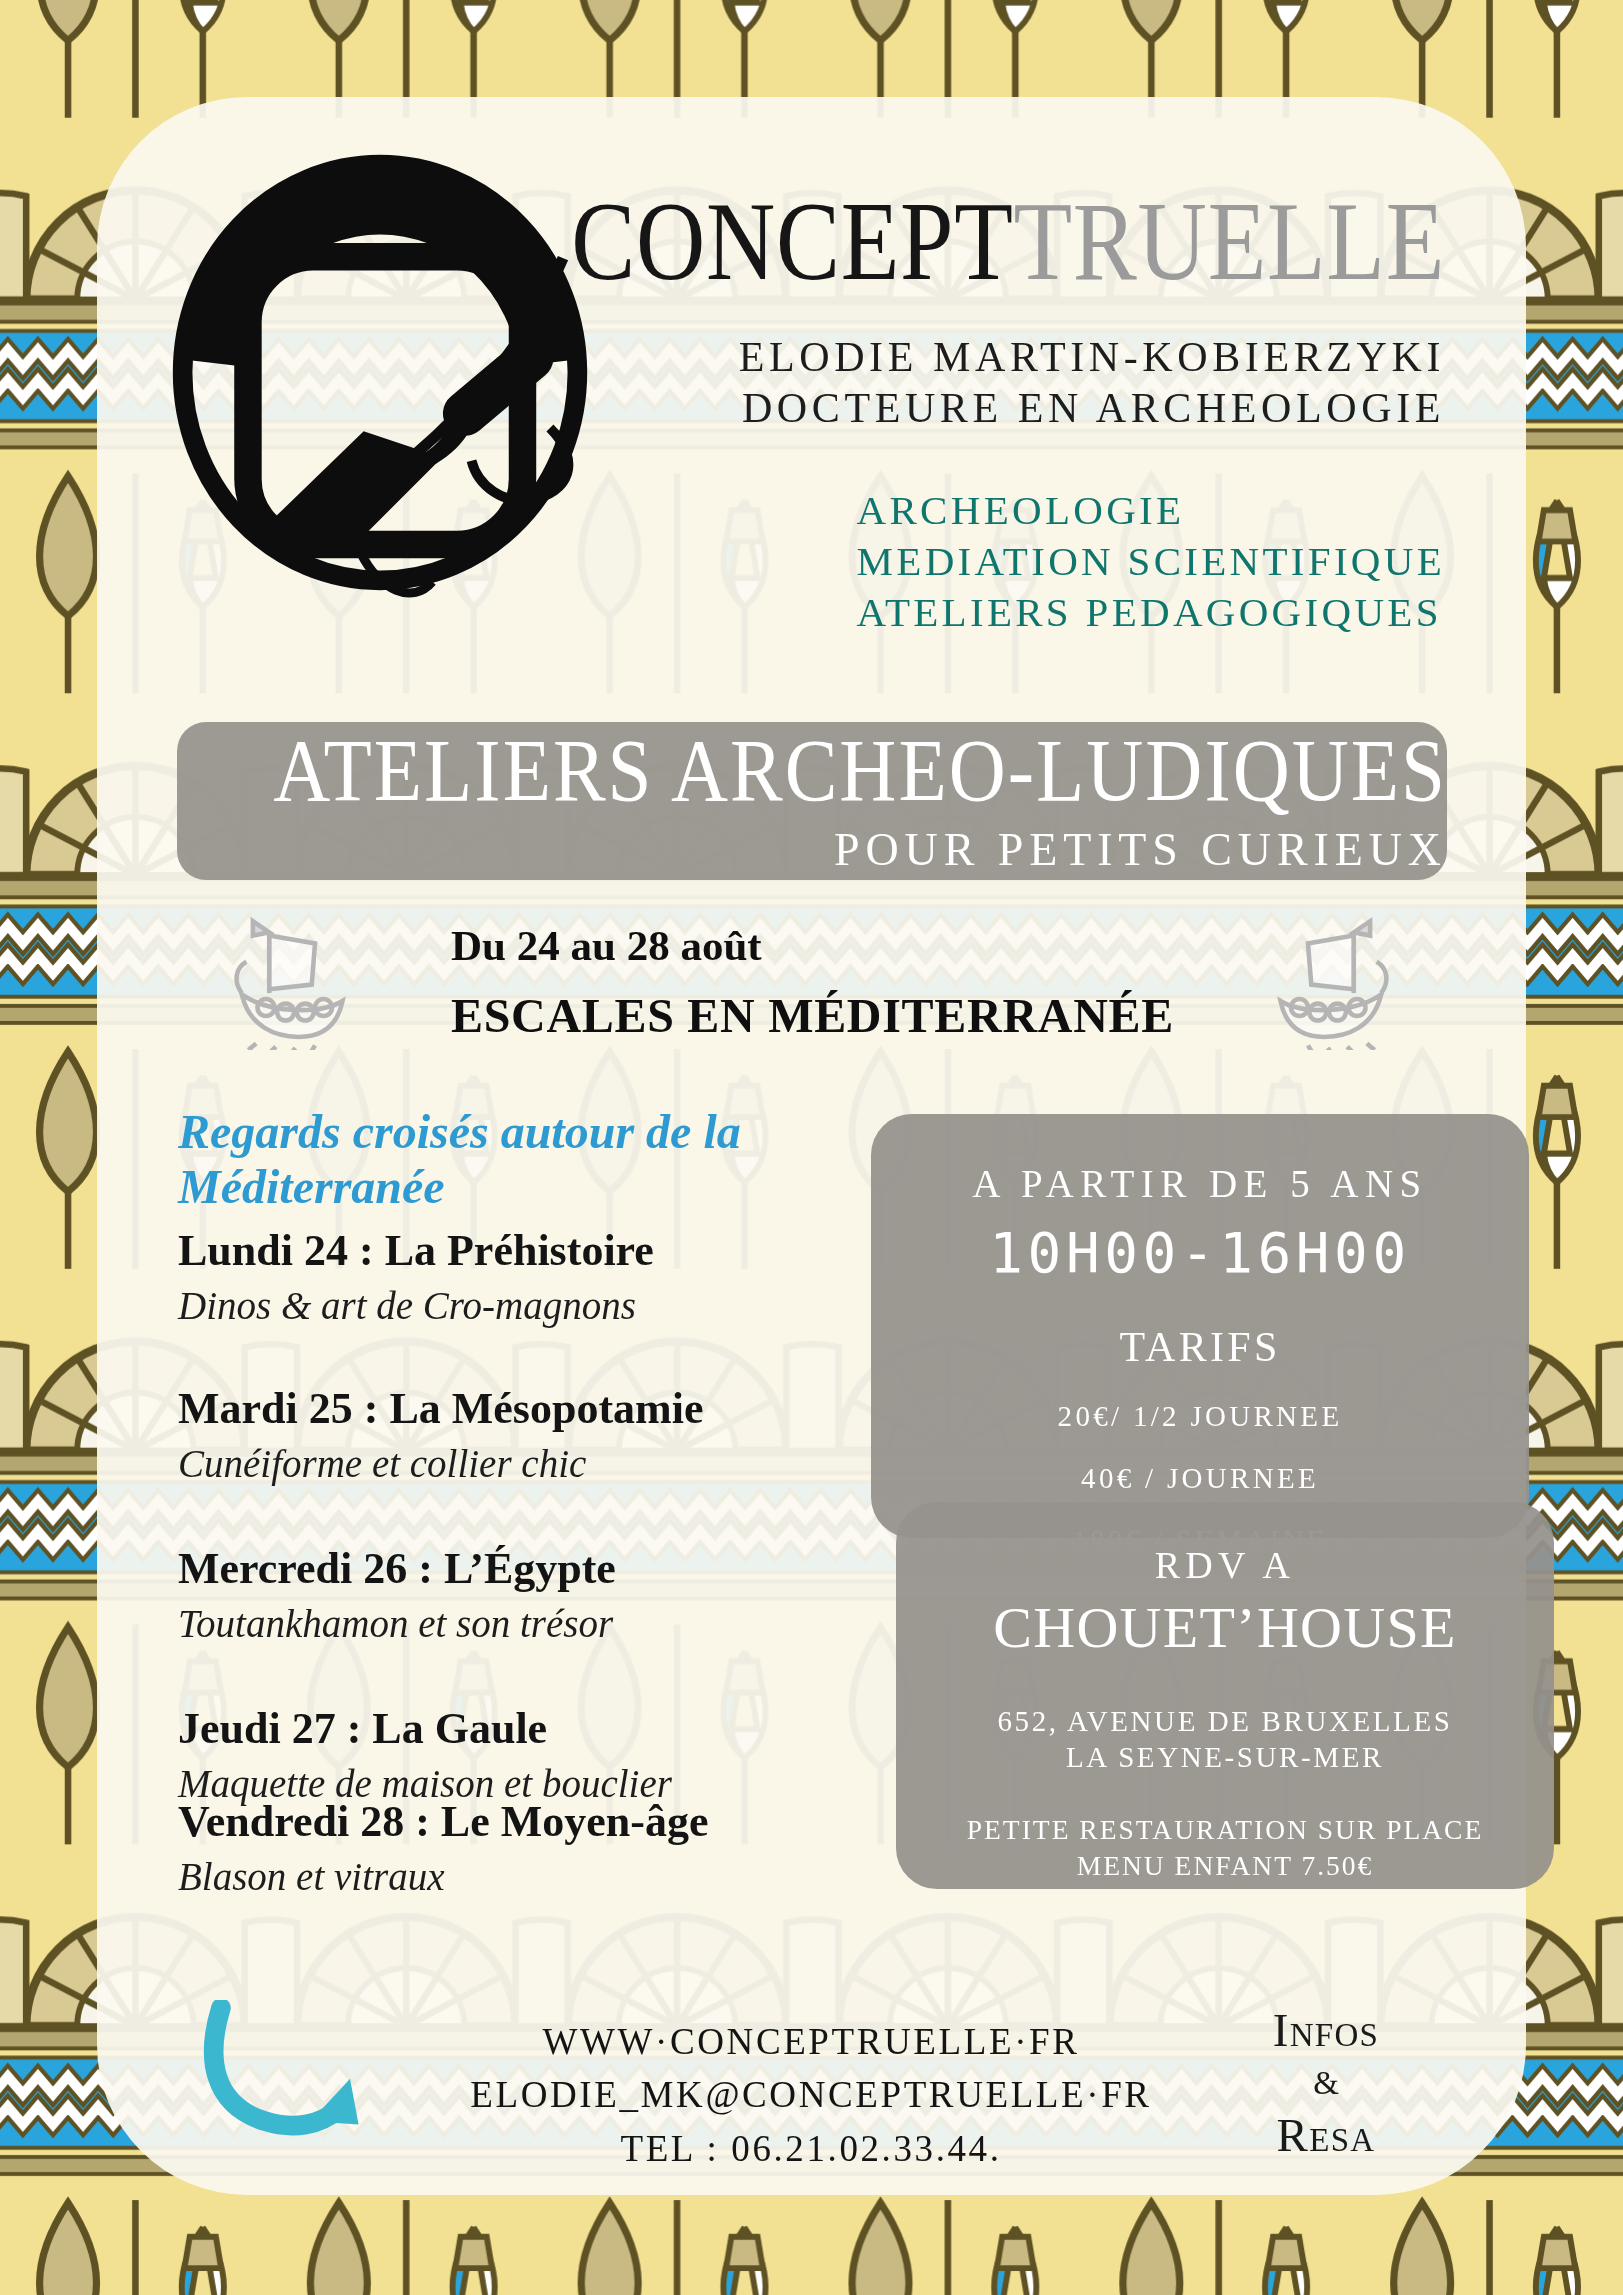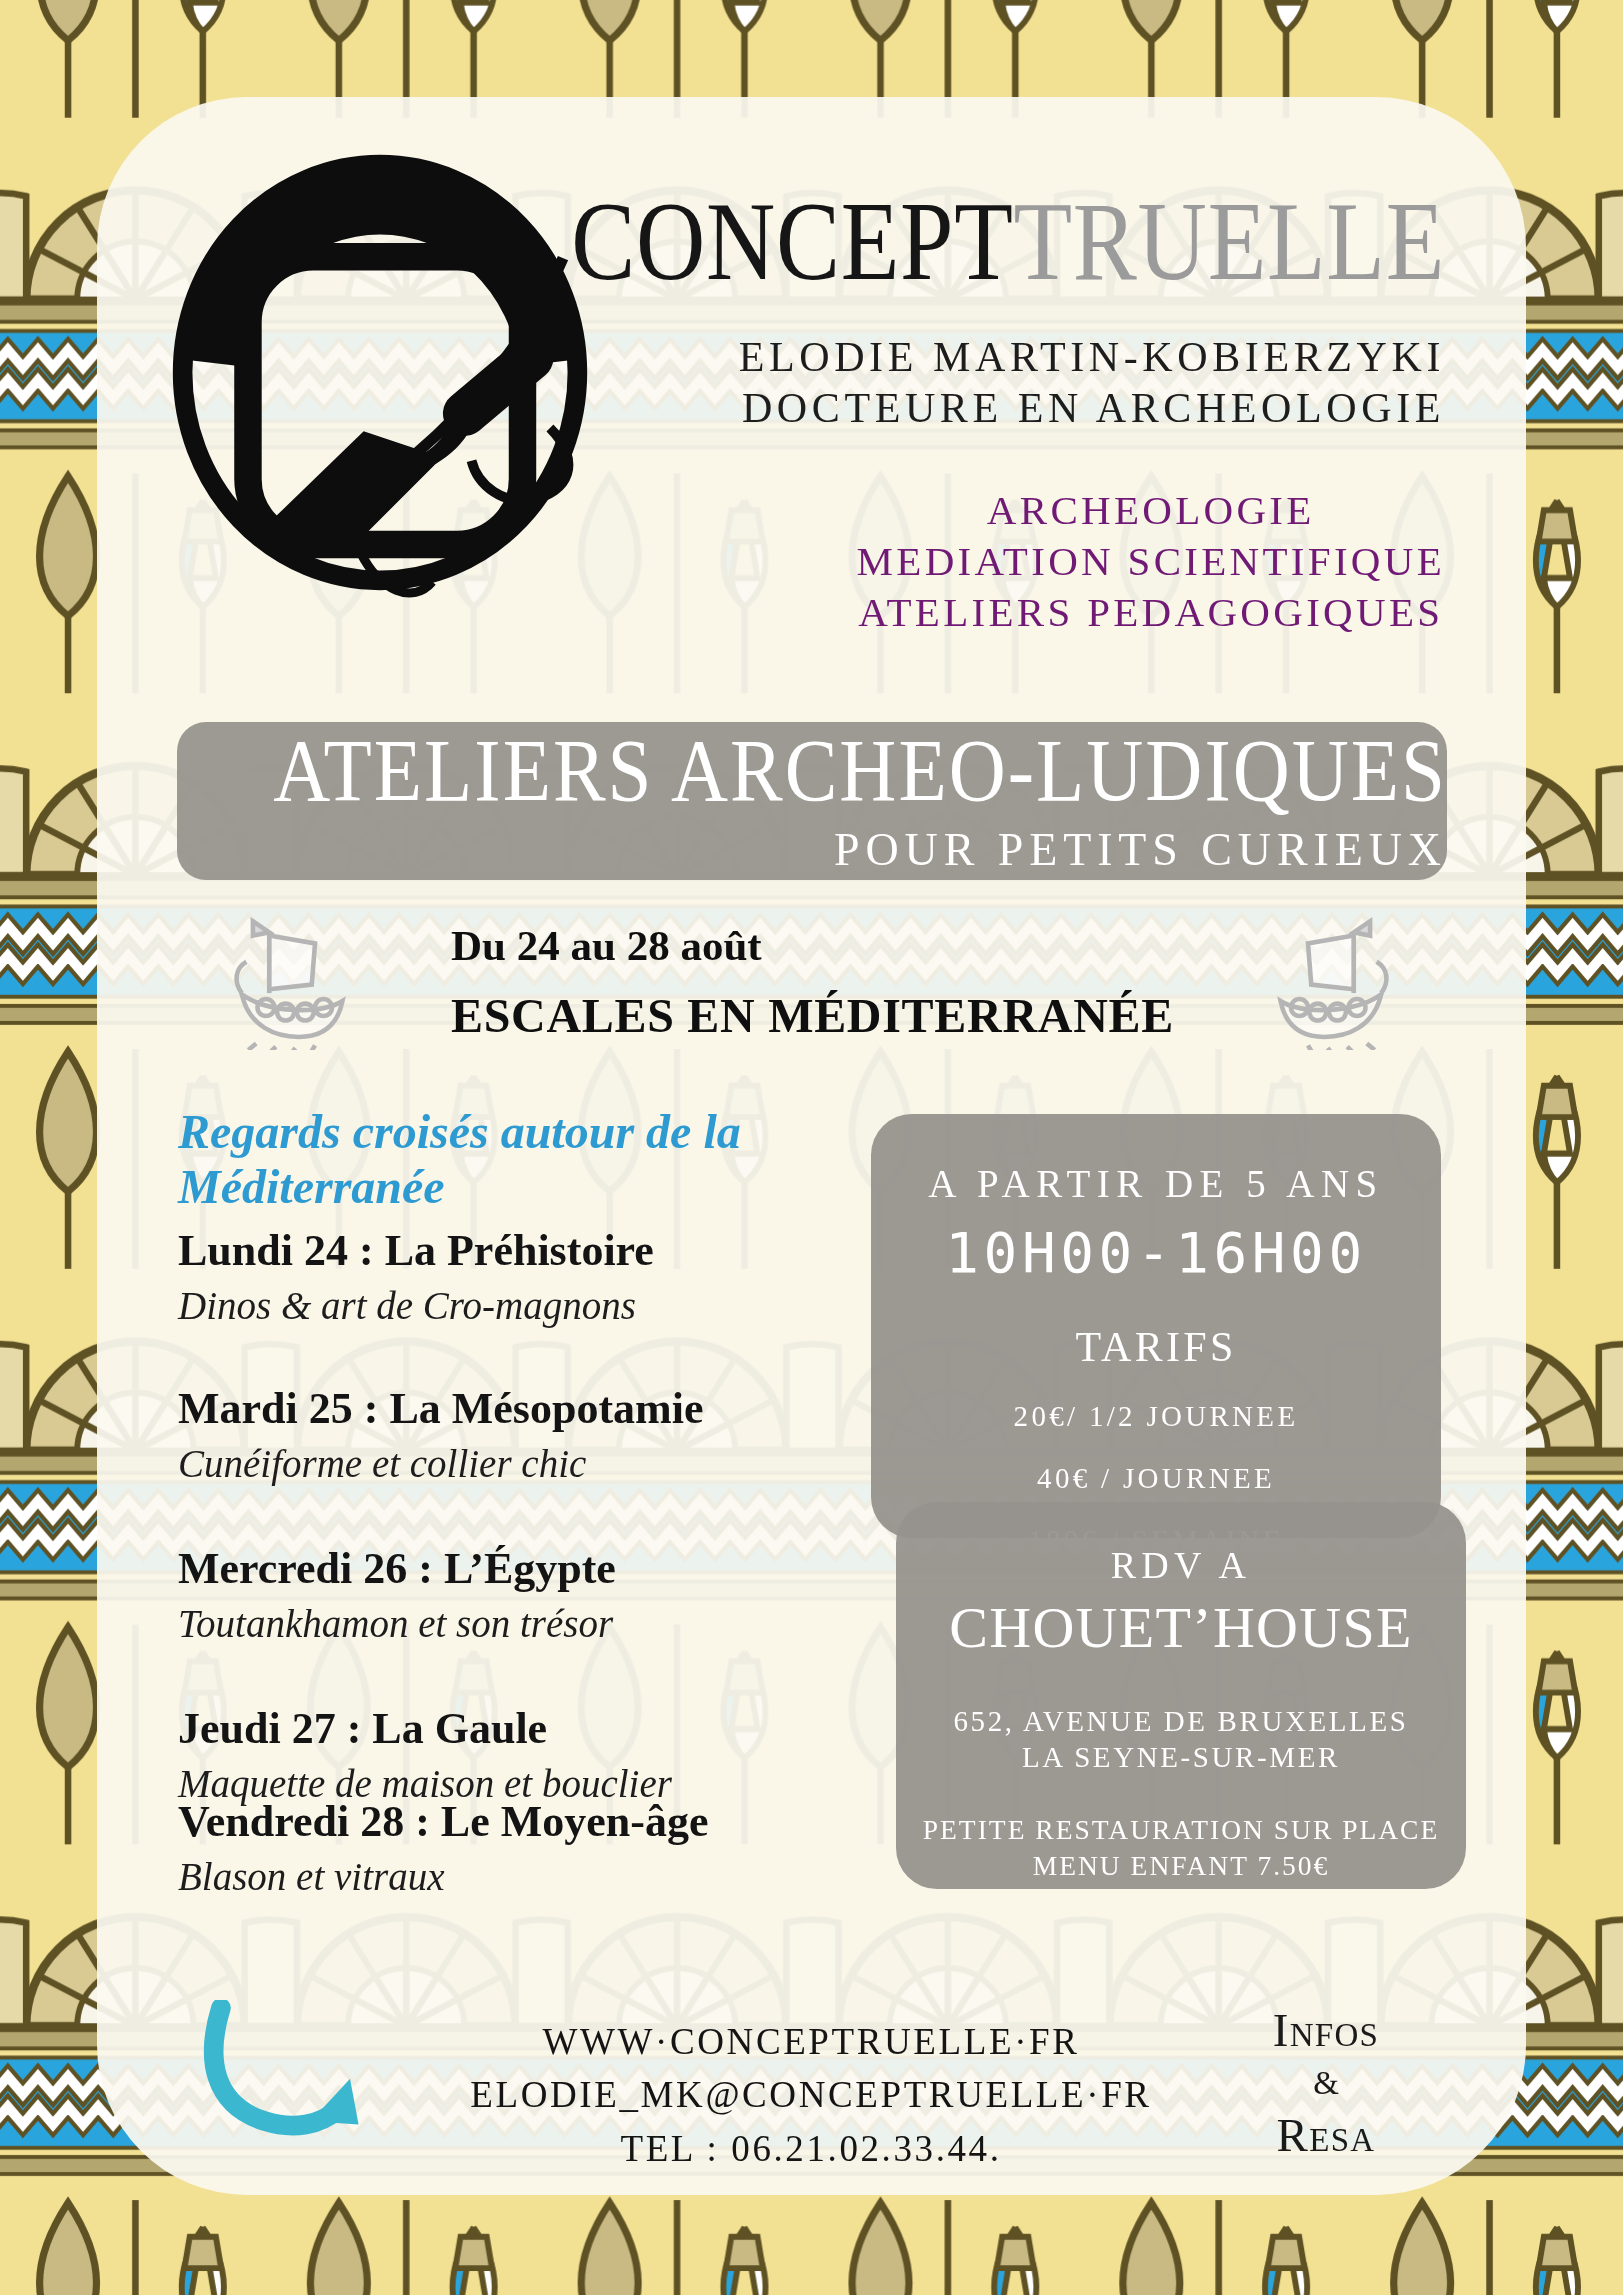--- a/index.html
+++ b/index.html
@@ -20,22 +20,22 @@
     position:absolute;right:178px;top:175px;text-align:right;white-space:nowrap;
     font-size:96px;letter-spacing:0.7px;transform:scaleY(1.18);transform-origin:top right;
   }
   .brand-black{color:#161616;}
   .brand-gray{color:#9b9b9b;}
   .person{
     position:absolute;right:178px;top:332px;text-align:right;
     font-size:42px;letter-spacing:4.6px;color:#1d1d1d;line-height:1.22;white-space:nowrap;
   }
   .services{
-    position:absolute;right:178px;top:485px;text-align:center;
-    font-size:41px;letter-spacing:3.3px;color:#701a75;line-height:1.24;white-space:nowrap;
+    position:absolute;right:178px;top:485px;text-align:left;
+    font-size:41px;letter-spacing:3.3px;color:#0f766e;line-height:1.24;white-space:nowrap;
   }
   
   .banner{
     position:absolute;left:177px;top:722px;width:1270px;height:158px;
     background:rgba(150,146,140,0.93);border-radius:29px;
     display:flex;flex-direction:column;align-items:flex-end;justify-content:center;
   }
   .banner-title{color:#fff;font-size:79px;letter-spacing:2px;white-space:nowrap;transform:scaleY(1.12);}
   .banner-sub{color:#fff;font-size:46px;letter-spacing:5.9px;margin-top:7.9px;white-space:nowrap;}
   
@@ -50,21 +50,21 @@
     position:absolute;left:178px;top:1104px;width:693px;
     font-size:48px;font-weight:bold;font-style:italic;color:#2d9ad1;line-height:1.15;
   }
   .day{position:absolute;left:178px;width:720px;color:#141414;}
   .day .t{font-size:44px;font-weight:bold;white-space:nowrap;}
   .day .a{font-size:39px;font-style:italic;margin-top:6.5px;white-space:nowrap;color:#1d1d1d;}
   .day.d0{top:1225px;} .day.d1{top:1383px;} .day.d2{top:1543px;}
   .day.d3{top:1703px;} .day.d4{top:1796px;}
   
   .gbox{
-    position:absolute;left:871px;width:570px;background:rgba(150,146,140,0.94);
+    position:absolute;left:871px;width:658px;background:rgba(150,146,140,0.94);
     border-radius:41px;color:#fff;text-align:center;
     display:flex;flex-direction:column;align-items:center;
   }
   .gbox.tarifs{top:1114px;height:424px;}
   .gbox.venue{top:1502px;height:387px;margin-left:25px;}
   .g-age{font-size:39px;letter-spacing:6.5px;margin-top:47px;white-space:nowrap;}
   .g-hours{font-size:56px;letter-spacing:4.6px;margin-top:14.4px;font-family:"DejaVu Sans Mono","Liberation Mono",monospace;}
   .g-tarifs{font-size:42px;letter-spacing:3.3px;margin-top:38px;}
   .g-price{font-size:29px;letter-spacing:3.3px;margin-top:29px;white-space:nowrap;}
   .g-rdv{font-size:38px;letter-spacing:5.2px;margin-top:41px;}

